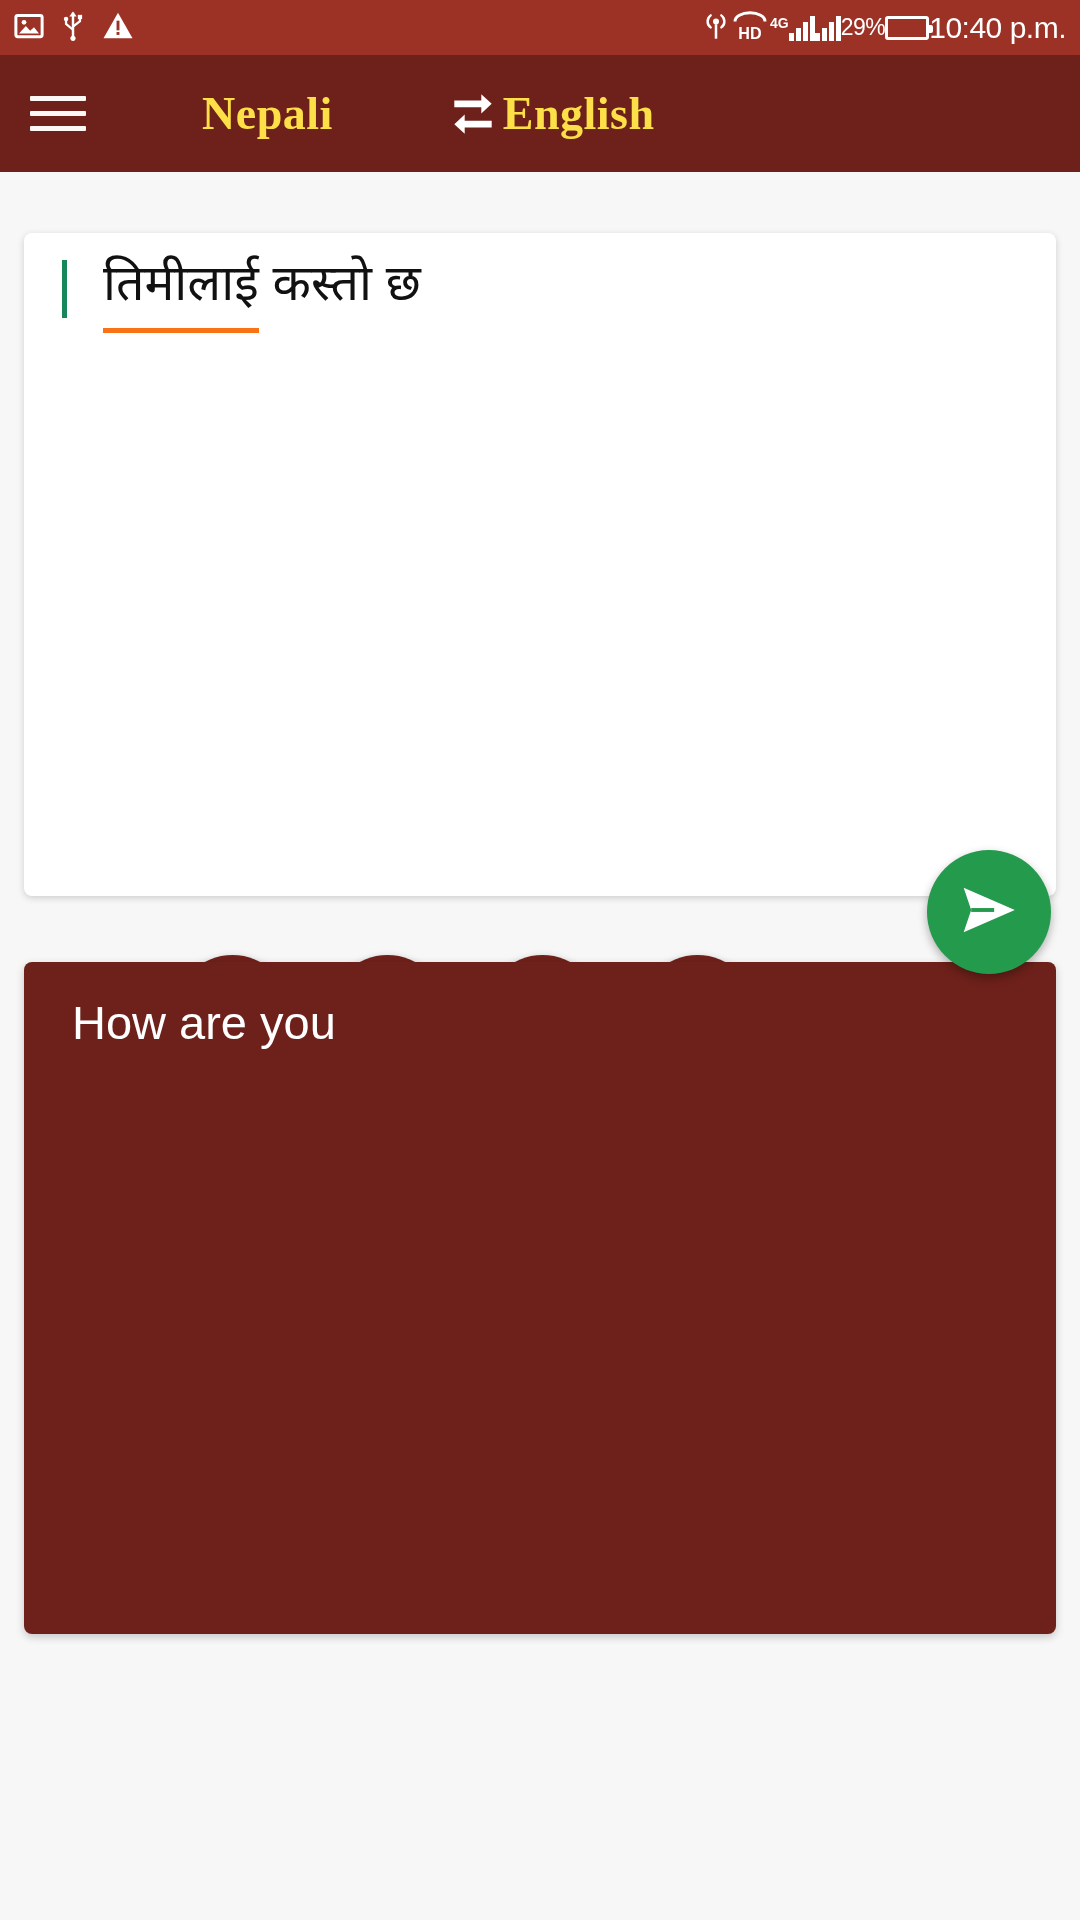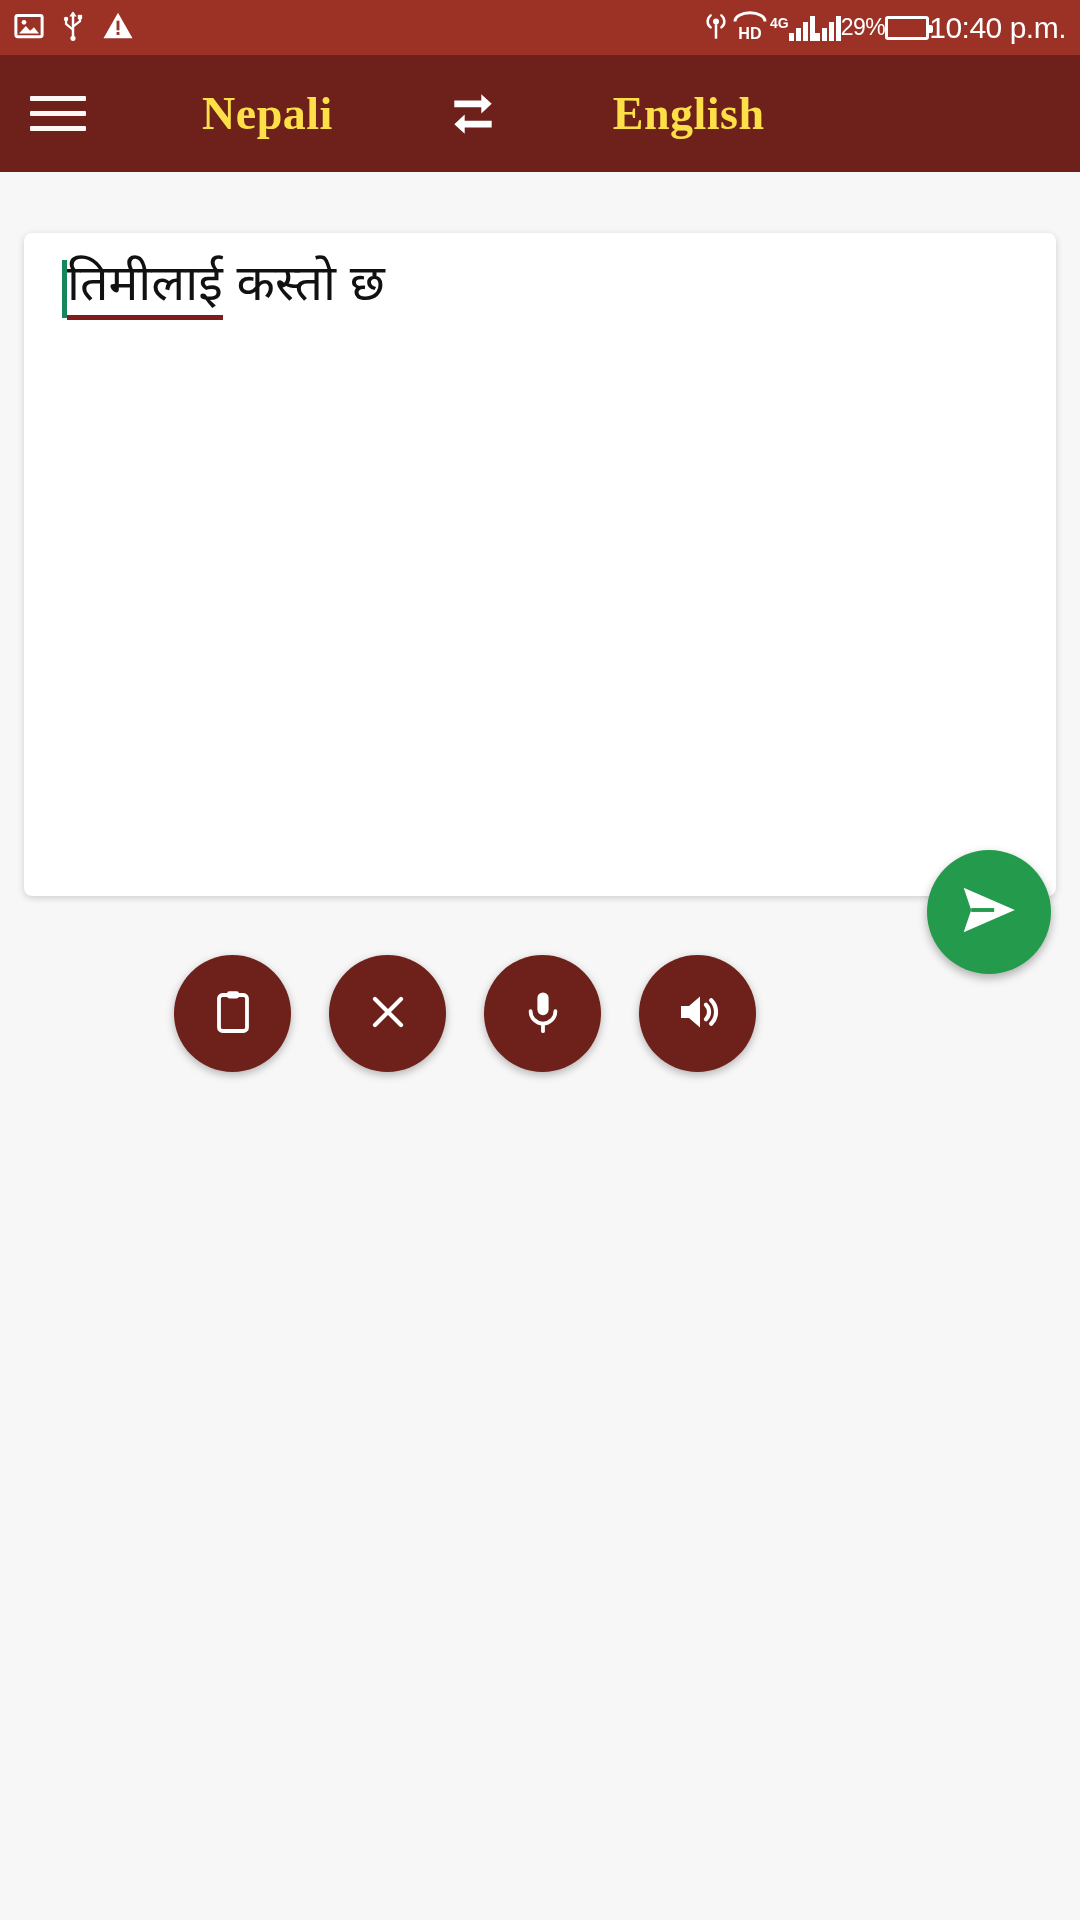--- a/index.html
+++ b/index.html
@@ -106,21 +106,21 @@
     border-radius: 1px;
   }
   .lang {
     color: #fde047;
     font-family: "Liberation Serif", serif;
     font-size: 46px;
     font-weight: 700;
     letter-spacing: 0.5px;
   }
   .lang-src { margin-left: 68px; }
-  .lang-dst { margin-left: 110px; }
+  .lang-dst { }
   .swap-btn {
     margin-left: 110px;
     width: 60px; height: 60px;
     display:flex; align-items:center; justify-content:center;
     cursor: pointer;
   }
 
   
   .input-card {
     position: absolute;
@@ -143,22 +143,23 @@
     margin-top: 7px;
   }
   .input-text {
     font-family: "Liberation Sans", sans-serif;
     font-size: 50px;
     color: #111111;
     line-height: 1.22;
     white-space: pre;
   }
   .spellword {
-    border-bottom: 5px solid #7f1d1d;
-    padding-bottom: 4px;
+    border-bottom: 5px solid #f97316;
+    padding-bottom: 17px;
+    margin-left: 36px;
   }
 
   
   .btn-row {
     position: absolute;
     display: flex;
     gap: 38px;
     left: 150px;
   }
   .circle {
@@ -342,14 +343,18 @@
 
   <div class="fab-send">
     <span>
       <svg width="62" height="62" viewBox="0 0 24 24">
         <path d="M2.2 3.4L22 12 2.2 20.6l2.9-8.6-2.9-8.6z" fill="#fff"></path>
         <path d="M5.1 12H14" stroke="#239a4c" stroke-width="1.5"></path>
       </svg>
     </span>
   </div>
 
+  <div class="output-card">
+    <div class="output-text">How are you</div>
+
+  </div>
 
 </div>
 
 </body></html>

